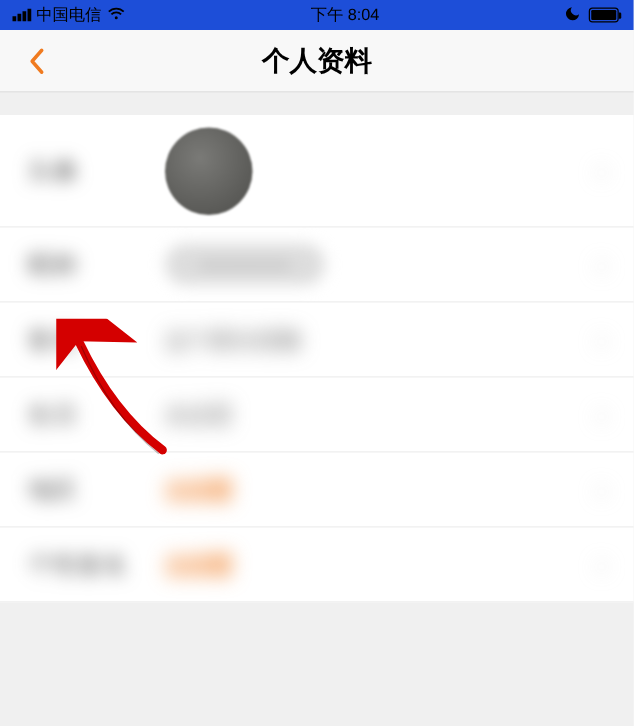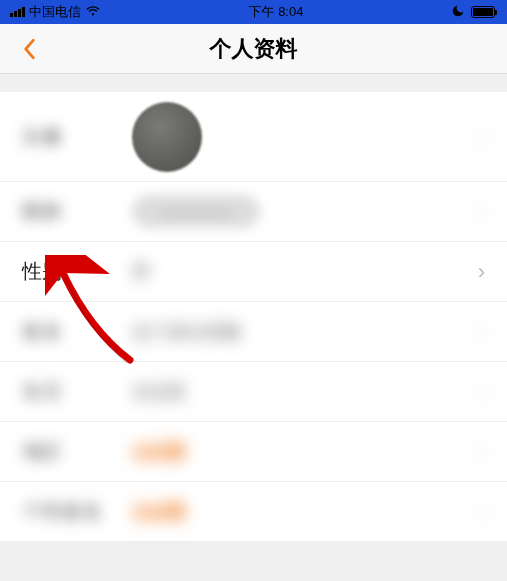--- a/index.html
+++ b/index.html
@@ -148,25 +148,20 @@
   </div>
 
   <div class="row">
     <div class="label-col blur-label">昵称</div>
     <div class="value-col">
       <span class="blur-pill">————</span>
     </div>
     <span class="chevron blur-value">›</span>
   </div>
 
-  <div class="row">
-    <div class="label-col">性别</div>
-    <div class="value-col blur-value">男</div>
-    <span class="chevron">›</span>
-  </div>
 
   <div class="row">
     <div class="label-col blur-label">签名</div>
     <div class="value-col blur-value">这个家伙很懒</div>
     <span class="chevron blur-value">›</span>
   </div>
 
   <div class="row">
     <div class="label-col blur-label">生日</div>
     <div class="value-col blur-value">未设置</div>

